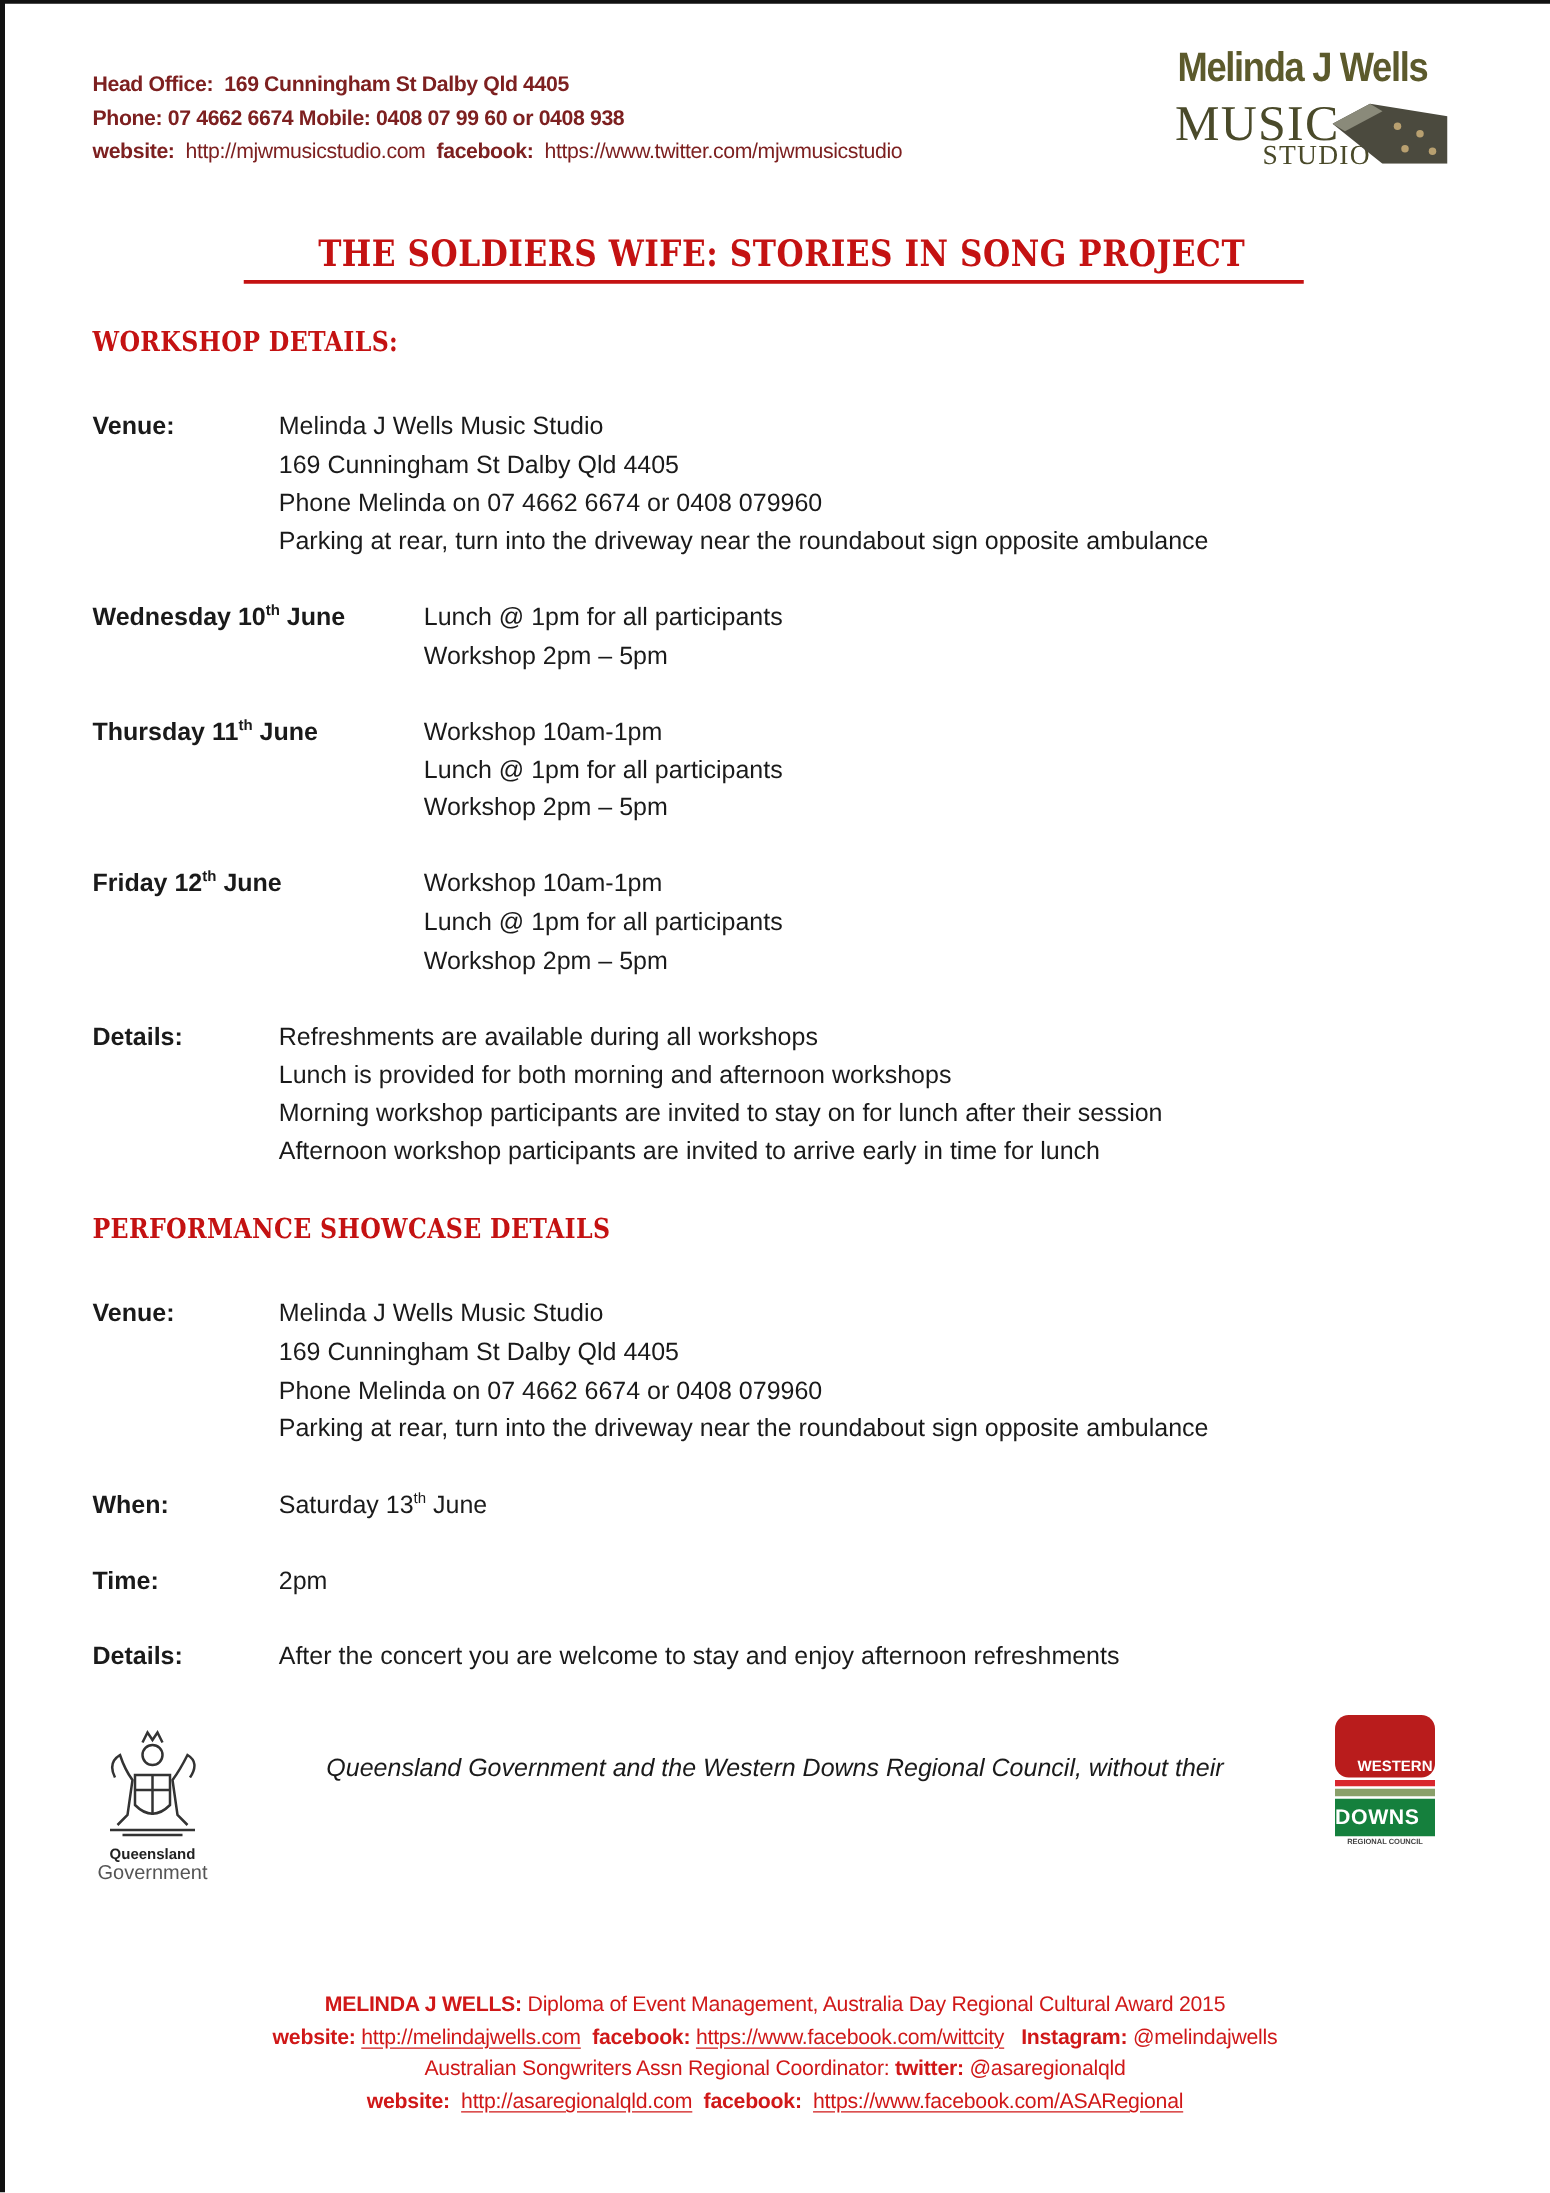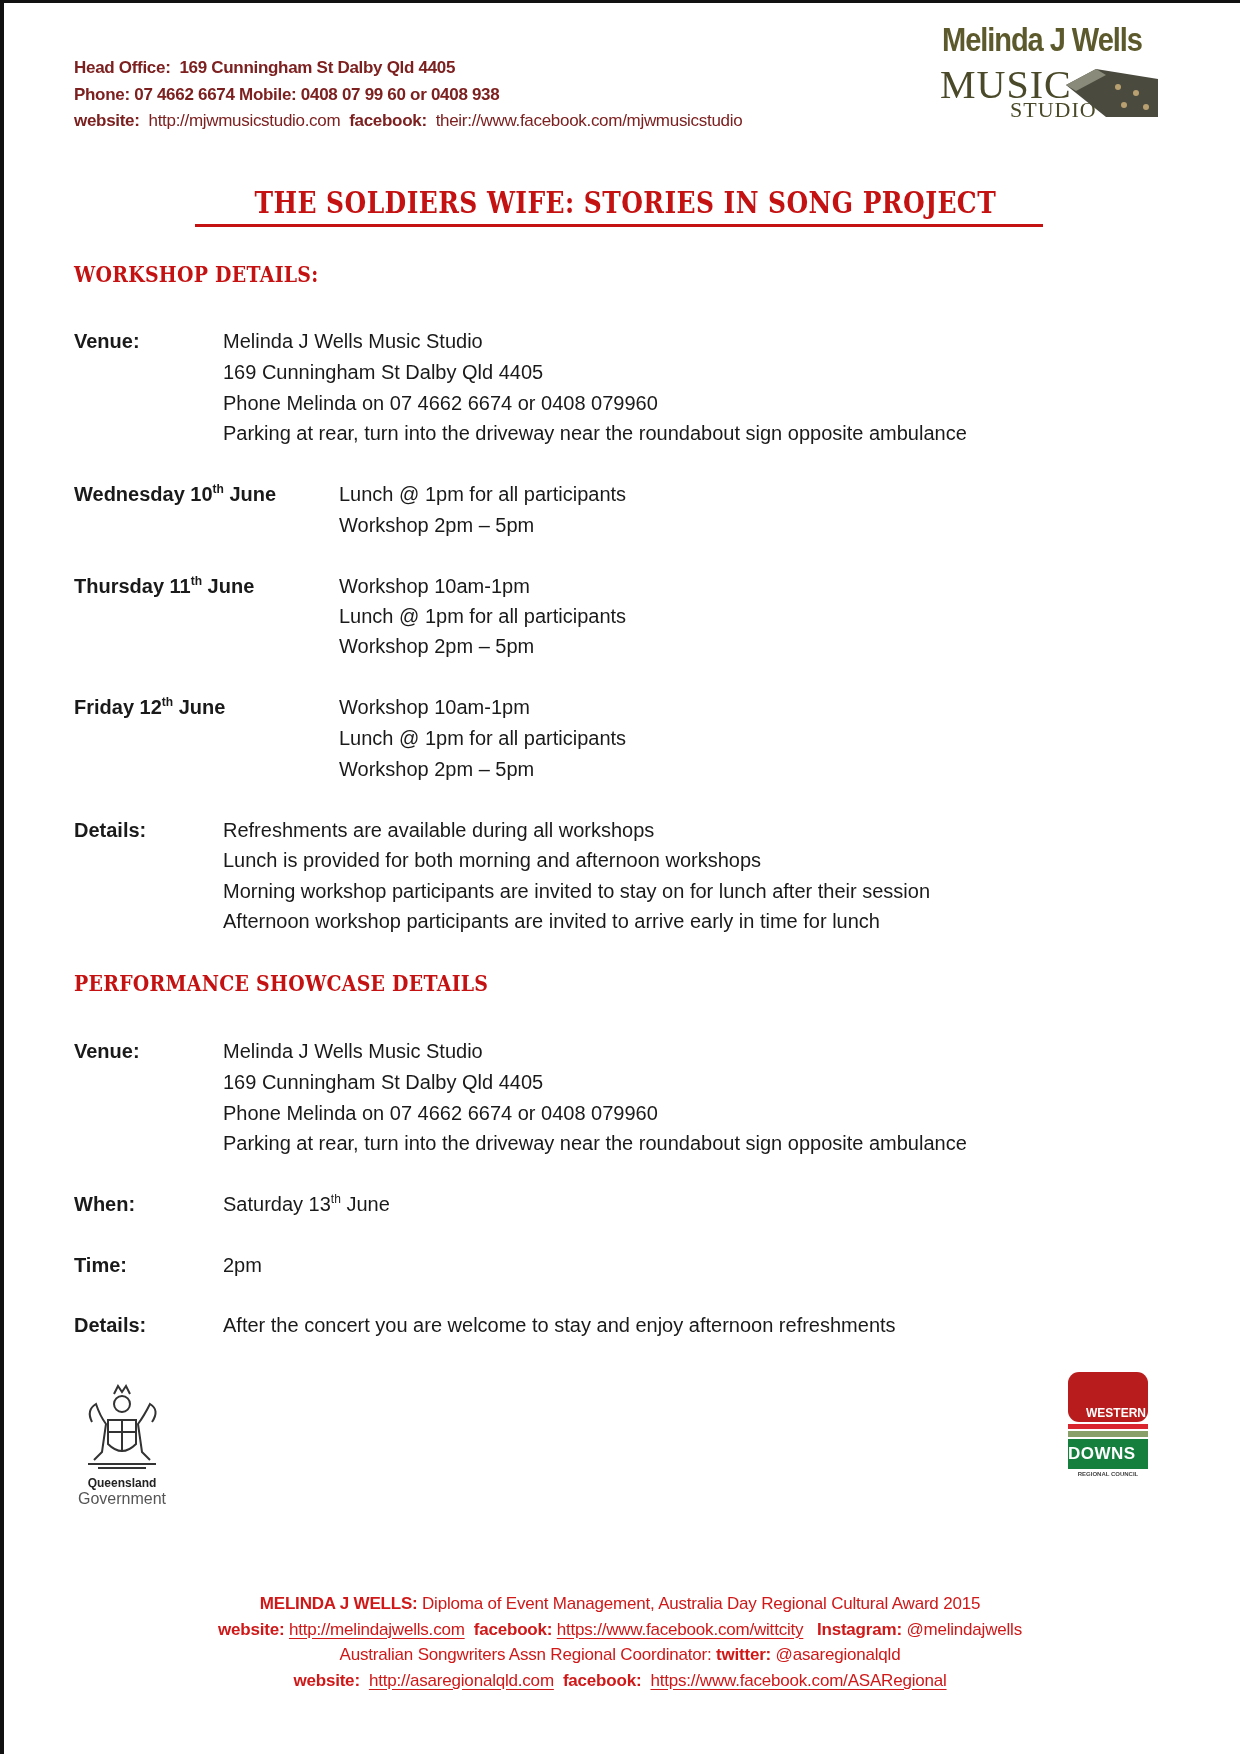--- a/index.html
+++ b/index.html
@@ -4,21 +4,21 @@
 <style>
   html, body { margin: 0; padding: 0; background: #ffffff; }
   body { width: 1240px; height: 1754px; position: relative; overflow: hidden; font-family: "Liberation Sans", sans-serif; }
   .page-border-top { position: absolute; left: 0; top: 0; width: 1240px; height: 3px; background: #111; }
   .page-border-left { position: absolute; left: 0; top: 0; width: 4px; height: 1754px; background: #111; }
 
   .hdr { position: absolute; left: 74px; font-family: "Liberation Sans", sans-serif; font-weight: bold; color: #7d2020; font-size: 17px; letter-spacing: -0.3px; white-space: nowrap; }
   .hdr .lnk { text-decoration-color: #9a1010; text-decoration-thickness: 2px; text-underline-offset: 3px; font-weight: normal; }
   .hdr .lbl { font-weight: bold; }
 
-  .logo { position: absolute; left: 938px; top: 21px; width: 225px; height: 100px; }
+  .logo { position: absolute; left: 938px; top: 35px; width: 225px; height: 100px; }
   .logo .l1 { position: absolute; left: 4px; top: 0; font-family: "Liberation Sans", sans-serif; font-weight: bold; font-size: 33px; color: #5c5a2c; letter-spacing: -1.2px; transform: scaleX(0.88); transform-origin: left top; white-space: nowrap; }
   .logo .l2 { position: absolute; left: 2px; top: 40px; font-family: "Liberation Serif", serif; font-size: 40px; color: #4a4a2a; letter-spacing: 1px; white-space: nowrap; }
   .logo .l3 { position: absolute; left: 72px; top: 76px; font-family: "Liberation Serif", serif; font-size: 22px; color: #4a4a2a; letter-spacing: 1px; white-space: nowrap; }
   .logo .guitar { position: absolute; left: 128px; top: 44px; width: 92px; height: 52px; }
 
   .title { position: absolute; left: 195px; top: 186px; width: 850px; text-align: center; font-family: "DejaVu Serif", serif; font-weight: bold; font-size: 29px; color: #c41212; letter-spacing: 0.5px; white-space: nowrap; transform: scaleX(0.86); transform-origin: center top; }
   .title-underline { position: absolute; left: 195px; top: 224px; width: 848px; height: 3px; background: #c41212; }
 
   .heading { position: absolute; left: 74px; font-family: "DejaVu Serif", serif; font-weight: bold; font-size: 22px; color: #c41212; white-space: nowrap; transform: scaleX(0.86); transform-origin: left top; letter-spacing: 0.3px; }
 
@@ -56,21 +56,21 @@
 
 <div class="hdr" style="top:58px;">
   <span class="lbl">Head Office:</span>&nbsp;
   <span>169 Cunningham St Dalby Qld 4405</span>
 </div>
 <div class="hdr" style="top:85px;">Phone: 07 4662 6674 Mobile: 0408 07 99 60  or  0408 938</div>
 <div class="hdr" style="top:111px;">
   <span class="lbl">website:</span>&nbsp;
   <span class="lnk">http://mjwmusicstudio.com</span>&nbsp;
   <span class="lbl">facebook:</span>&nbsp;
-  <span class="lnk">their://www.facebook.com/mjwmusicstudio</span>
+  <span class="lnk">https://www.twitter.com/mjwmusicstudio</span>
 </div>
 
 <div class="logo">
   <div class="l1">Melinda J Wells</div>
   <div class="l2">MUSIC</div>
   <div class="l3">STUDIO</div>
   <svg class="guitar" viewBox="0 0 92 52">
     <polygon points="0,20 30,4 92,14 92,52 40,52 20,36" fill="#4b4a3e"></polygon>
     <polygon points="0,20 30,4 40,10 10,26" fill="#8a8a7a"></polygon>
     <circle cx="52" cy="22" r="3" fill="#b8a070"></circle>
@@ -139,20 +139,21 @@
       <path d="M74,40 Q82,28 72,22 Q66,34 60,42 L64,70 L72,78"></path>
       <path d="M10,82 L78,82"></path>
       <path d="M20,86 L68,86"></path>
     </g>
   </svg>
   <div class="t1">Queensland</div>
   <div class="t2">Government</div>
 </div>
 
 <div class="support">
+  <div>Queensland Government and the Western Downs Regional Council, without their</div>
 </div>
 
 <div class="wd-logo">
   <div class="wd-blue">
       <span>WESTERN</span>
     </div>
   <div class="wd-red"></div>
   <div class="wd-light"></div>
   <div class="wd-green">
       <span>DOWNS</span>

